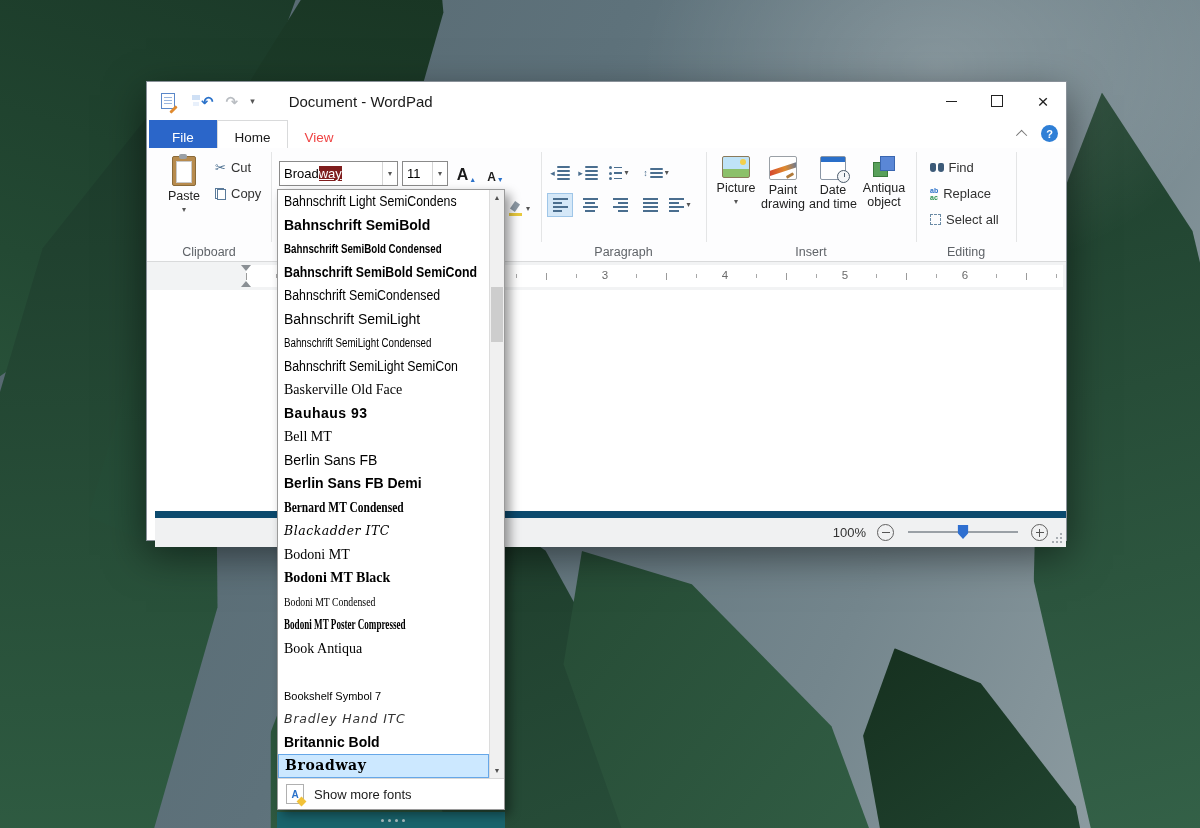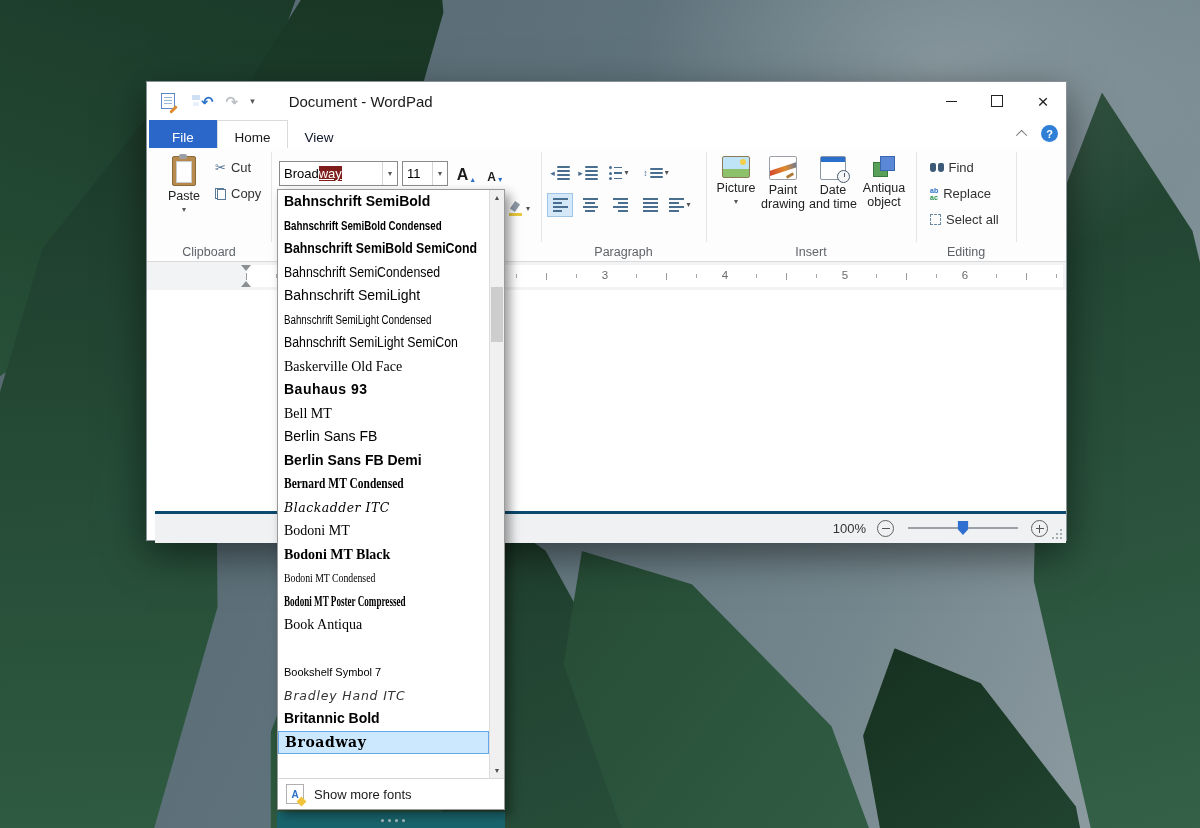--- a/index.html
+++ b/index.html
@@ -57,21 +57,21 @@
   .wc{width:46px;height:38px;display:flex;align-items:center;justify-content:center;}
   .wc .min{width:11px;height:1px;background:#222;}
   .wc .max{width:10px;height:10px;border:1px solid #222;}
   .wc .cls{font-size:19px;color:#222;line-height:1;}
 
   
   .tabrow{position:absolute;left:0;top:38px;right:0;height:28px;background:#fff;border-bottom:1px solid #d9dadb;}
   .tab{position:absolute;top:0;height:34px;display:flex;align-items:center;justify-content:center;font-size:13.5px;box-sizing:border-box;}
   .tab.file{left:2px;width:68px;background:#2b66c9;color:#fff;}
   .tab.home{left:70px;width:71px;background:#fff;color:#1a1a1a;border:1px solid #d9dadb;border-bottom:1px solid #fff;}
-  .tab.view{left:141px;width:62px;color:#0f172a;}
+  .tab.view{left:141px;width:62px;color:#ef4444;}
   .collapse-btn{position:absolute;right:34px;top:6px;width:18px;height:16px;display:flex;align-items:center;justify-content:center;}
   .chev-up{width:7px;height:7px;border-left:1.6px solid #777;border-top:1.6px solid #777;transform:rotate(45deg) translateY(2px);}
   .help-btn{position:absolute;right:8px;top:5px;width:17px;height:17px;border-radius:50%;background:#2f7fd6;color:#fff;
     font-size:11px;font-weight:bold;display:flex;align-items:center;justify-content:center;}
 
   
   .ribbon{position:absolute;left:0;top:66px;right:0;height:114px;background:#fdfdfe;border-bottom:1px solid #d9dadb;box-sizing:border-box;}
   .vsep{position:absolute;top:4px;height:90px;width:1px;background:#e4e5e6;}
   .glabel{position:absolute;bottom:3px;left:0;right:0;text-align:center;font-size:12.5px;color:#5f6368;}
   .group{position:absolute;top:0;height:114px;}
@@ -162,21 +162,21 @@
   .ticks-q{position:absolute;left:0;right:0;top:50%;margin-top:-2px;height:4px;
     background:repeating-linear-gradient(to right,#a8a8a8 0 1px,transparent 1px 30px);}
   .ticks-h{position:absolute;left:0;right:0;top:50%;margin-top:-3.5px;height:7px;
     background:repeating-linear-gradient(to right,#9a9a9a 0 1px,transparent 1px 60px);}
   .ruler-num{position:absolute;top:50%;transform:translate(-50%,-50%);font-size:11.5px;color:#6a6a6a;background:#fff;padding:0 3px;line-height:1;}
   .ind-top{position:absolute;left:-5px;top:0;width:0;height:0;border-left:5px solid transparent;border-right:5px solid transparent;border-top:6px solid #8a8f94;}
   .ind-bot{position:absolute;left:-5px;bottom:0;width:0;height:0;border-left:5px solid transparent;border-right:5px solid transparent;border-bottom:6px solid #8a8f94;}
 
   
   .docarea{position:absolute;left:0;top:208px;right:0;height:221px;background:#fff;}
-  .statusbar{position:absolute;left:0;top:429px;right:0;height:29px;background:#f0f1f2;border-top:3px solid #0c4a6e;margin-left:8px;}
+  .statusbar{position:absolute;left:0;top:429px;right:0;height:29px;background:#f0f1f2;border-top:7px solid #0c4a6e;margin-left:8px;}
   .zoom-text{position:absolute;right:200px;top:7px;font-size:13px;color:#333;}
   .zbtn{position:absolute;top:6px;width:17px;height:17px;border:1.5px solid #606060;border-radius:50%;box-sizing:border-box;
     display:flex;align-items:center;justify-content:center;}
   .zbtn .h{width:8px;height:1.5px;background:#555;}
   .zbtn .v{position:absolute;width:1.5px;height:8px;background:#555;}
   .z-minus{right:172px;}
   .z-plus{right:18px;}
   .slider{position:absolute;right:48px;top:13px;width:110px;height:2px;background:#9aa0a6;}
   .thumb{position:absolute;left:50%;top:-6px;transform:translateX(-50%);width:11px;height:14px;background:#2f6fd0;
     clip-path:polygon(0 0,100% 0,100% 58%,50% 100%,0 58%);}
@@ -490,20 +490,21 @@
           <span class="h"></span>
           <span class="v"></span>
         </span>
       <span class="grip"></span>
     </div>
   </div>
 
   <div class="dropdown">
     <div class="fd-list">
       <div class="fd-items">
+          <div class="font-item"><span class="fi-sans fi-cond85">Bahnschrift Light SemiCondens</span></div>
           <div class="font-item"><span class="fi-sans fi-bold">Bahnschrift SemiBold</span></div>
           <div class="font-item"><span class="fi-sans fi-bold fi-cond75 fi-small">Bahnschrift SemiBold Condensed</span></div>
           <div class="font-item"><span class="fi-sans fi-bold fi-cond85">Bahnschrift SemiBold SemiCond</span></div>
           <div class="font-item"><span class="fi-sans fi-cond85">Bahnschrift SemiCondensed</span></div>
           <div class="font-item"><span class="fi-sans">Bahnschrift SemiLight</span></div>
           <div class="font-item"><span class="fi-sans fi-cond75 fi-small">Bahnschrift SemiLight Condensed</span></div>
           <div class="font-item"><span class="fi-sans fi-cond85">Bahnschrift SemiLight SemiCon</span></div>
           <div class="font-item"><span class="fi-serif">Baskerville Old Face</span></div>
           <div class="font-item"><span class="fi-sans fi-bold fi-deco">Bauhaus 93</span></div>
           <div class="font-item"><span class="fi-serif">Bell MT</span></div>

